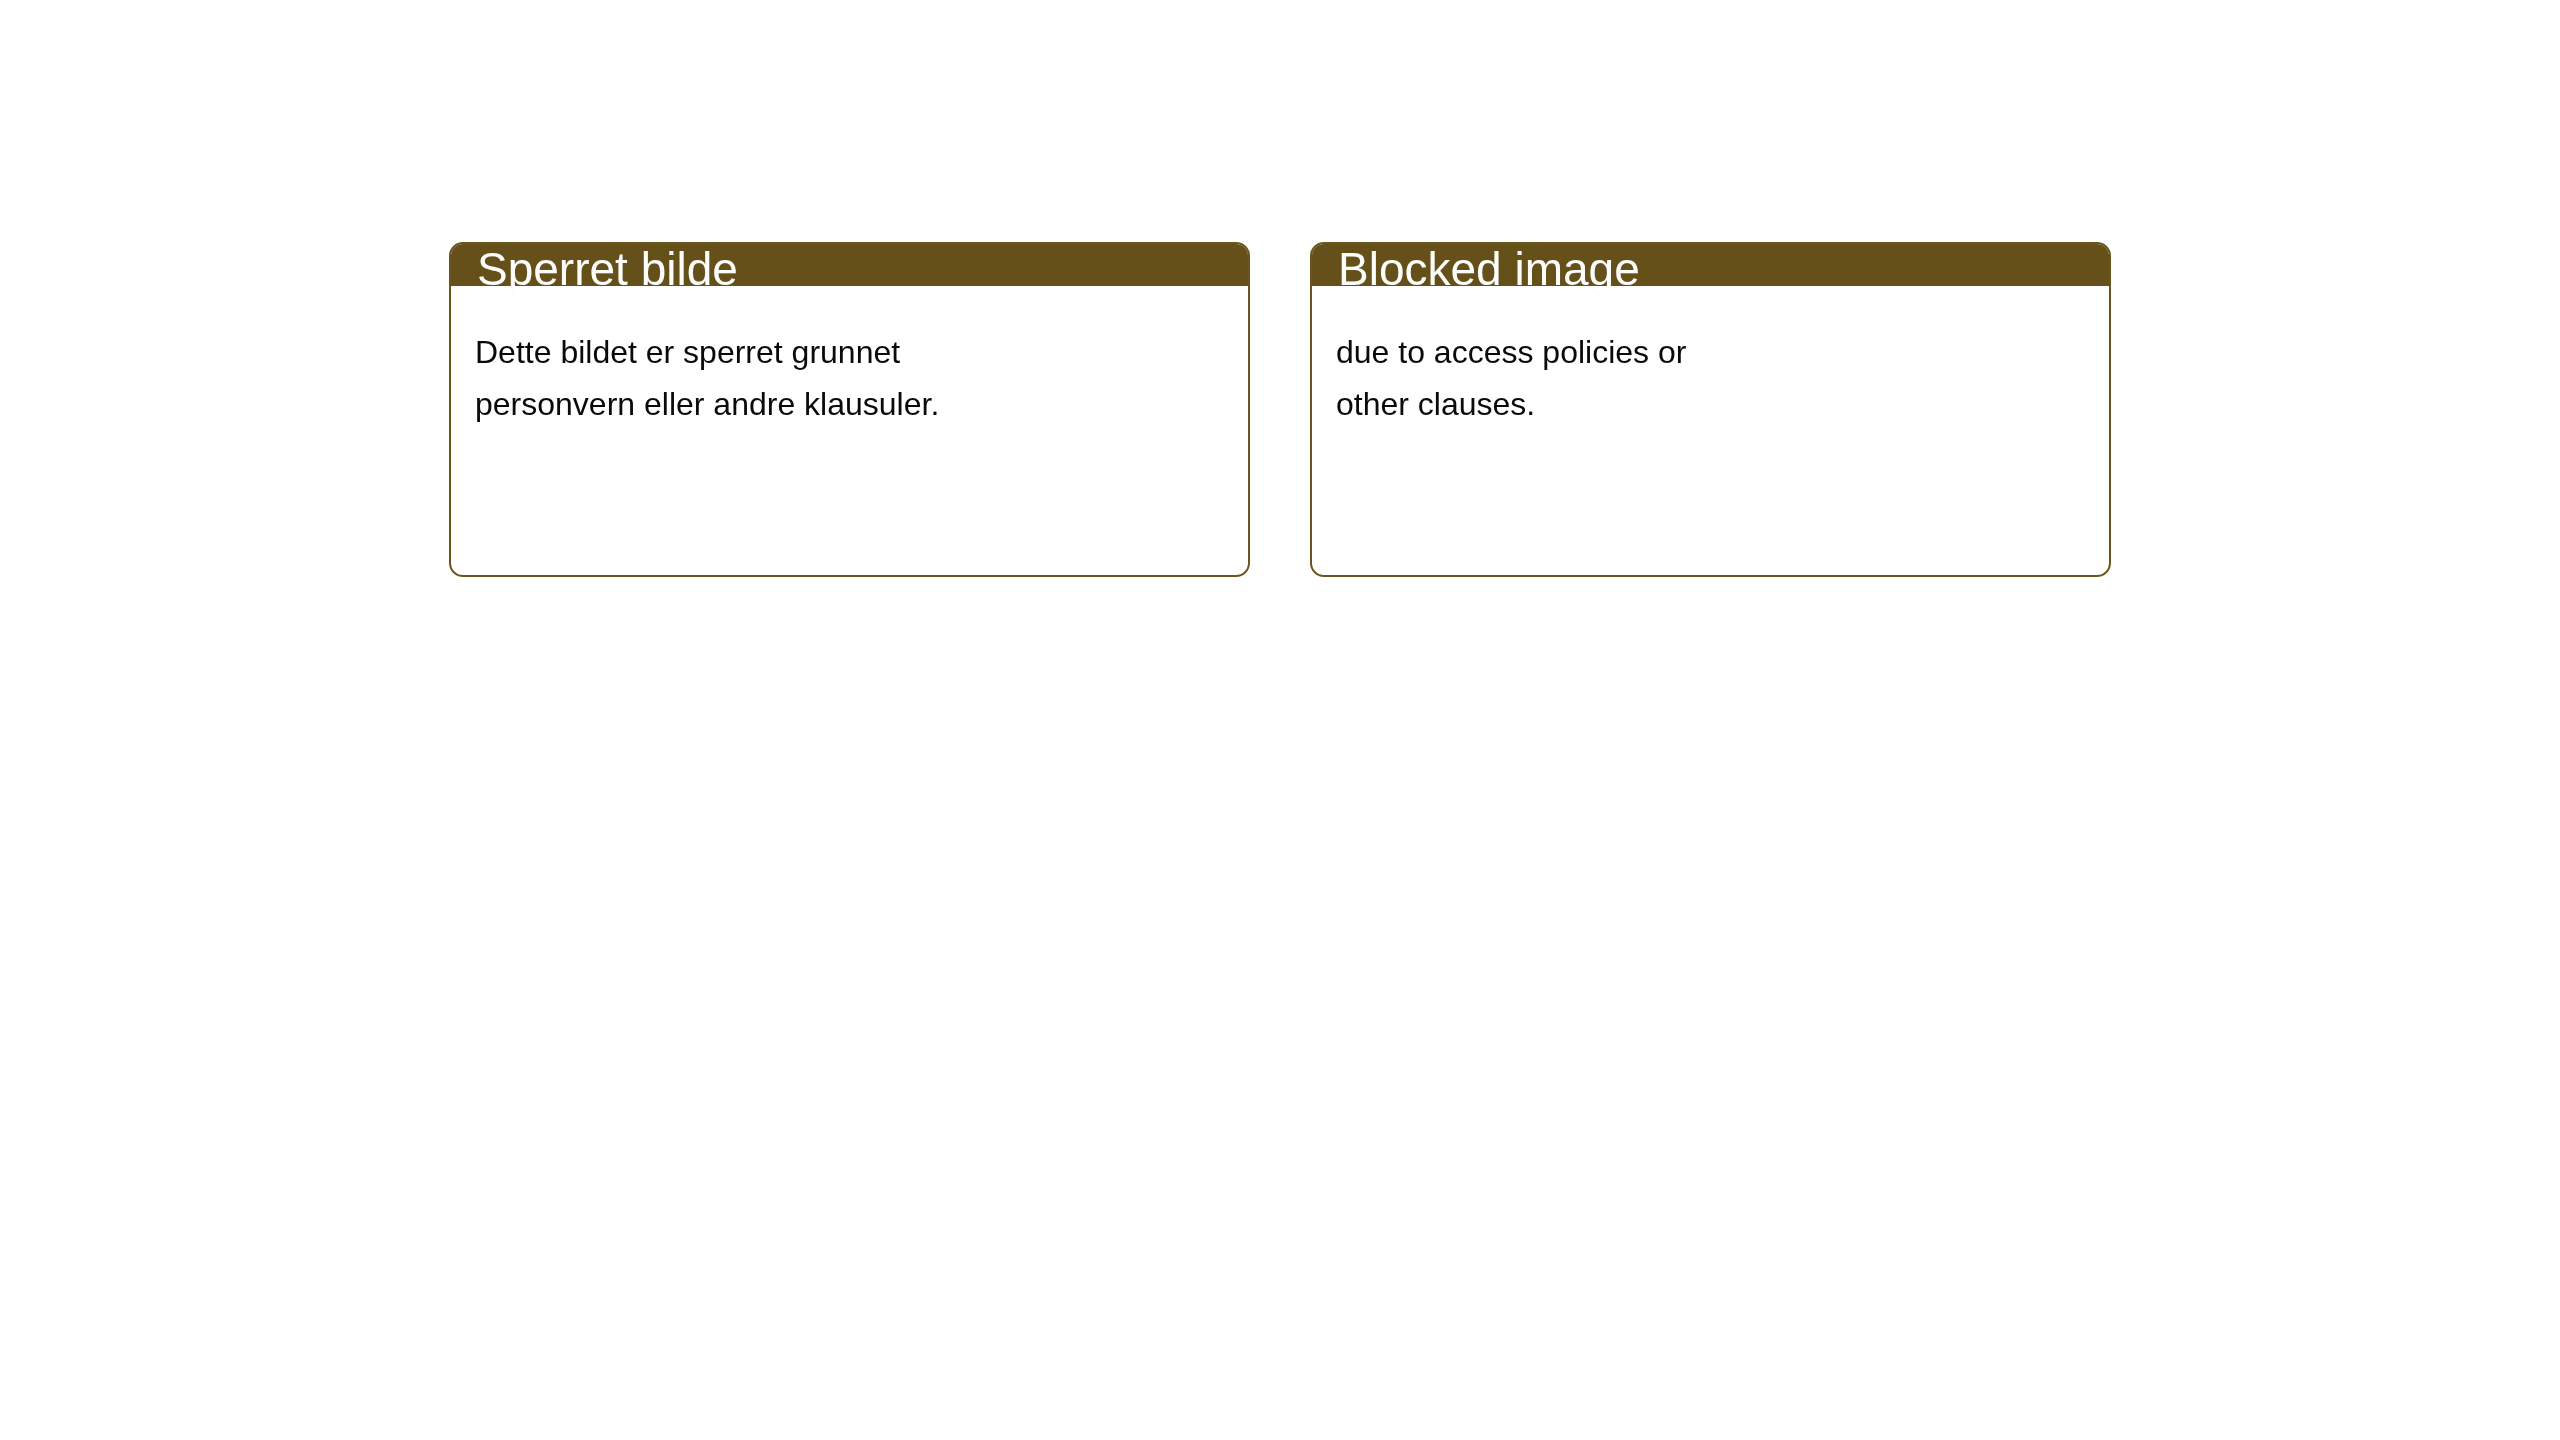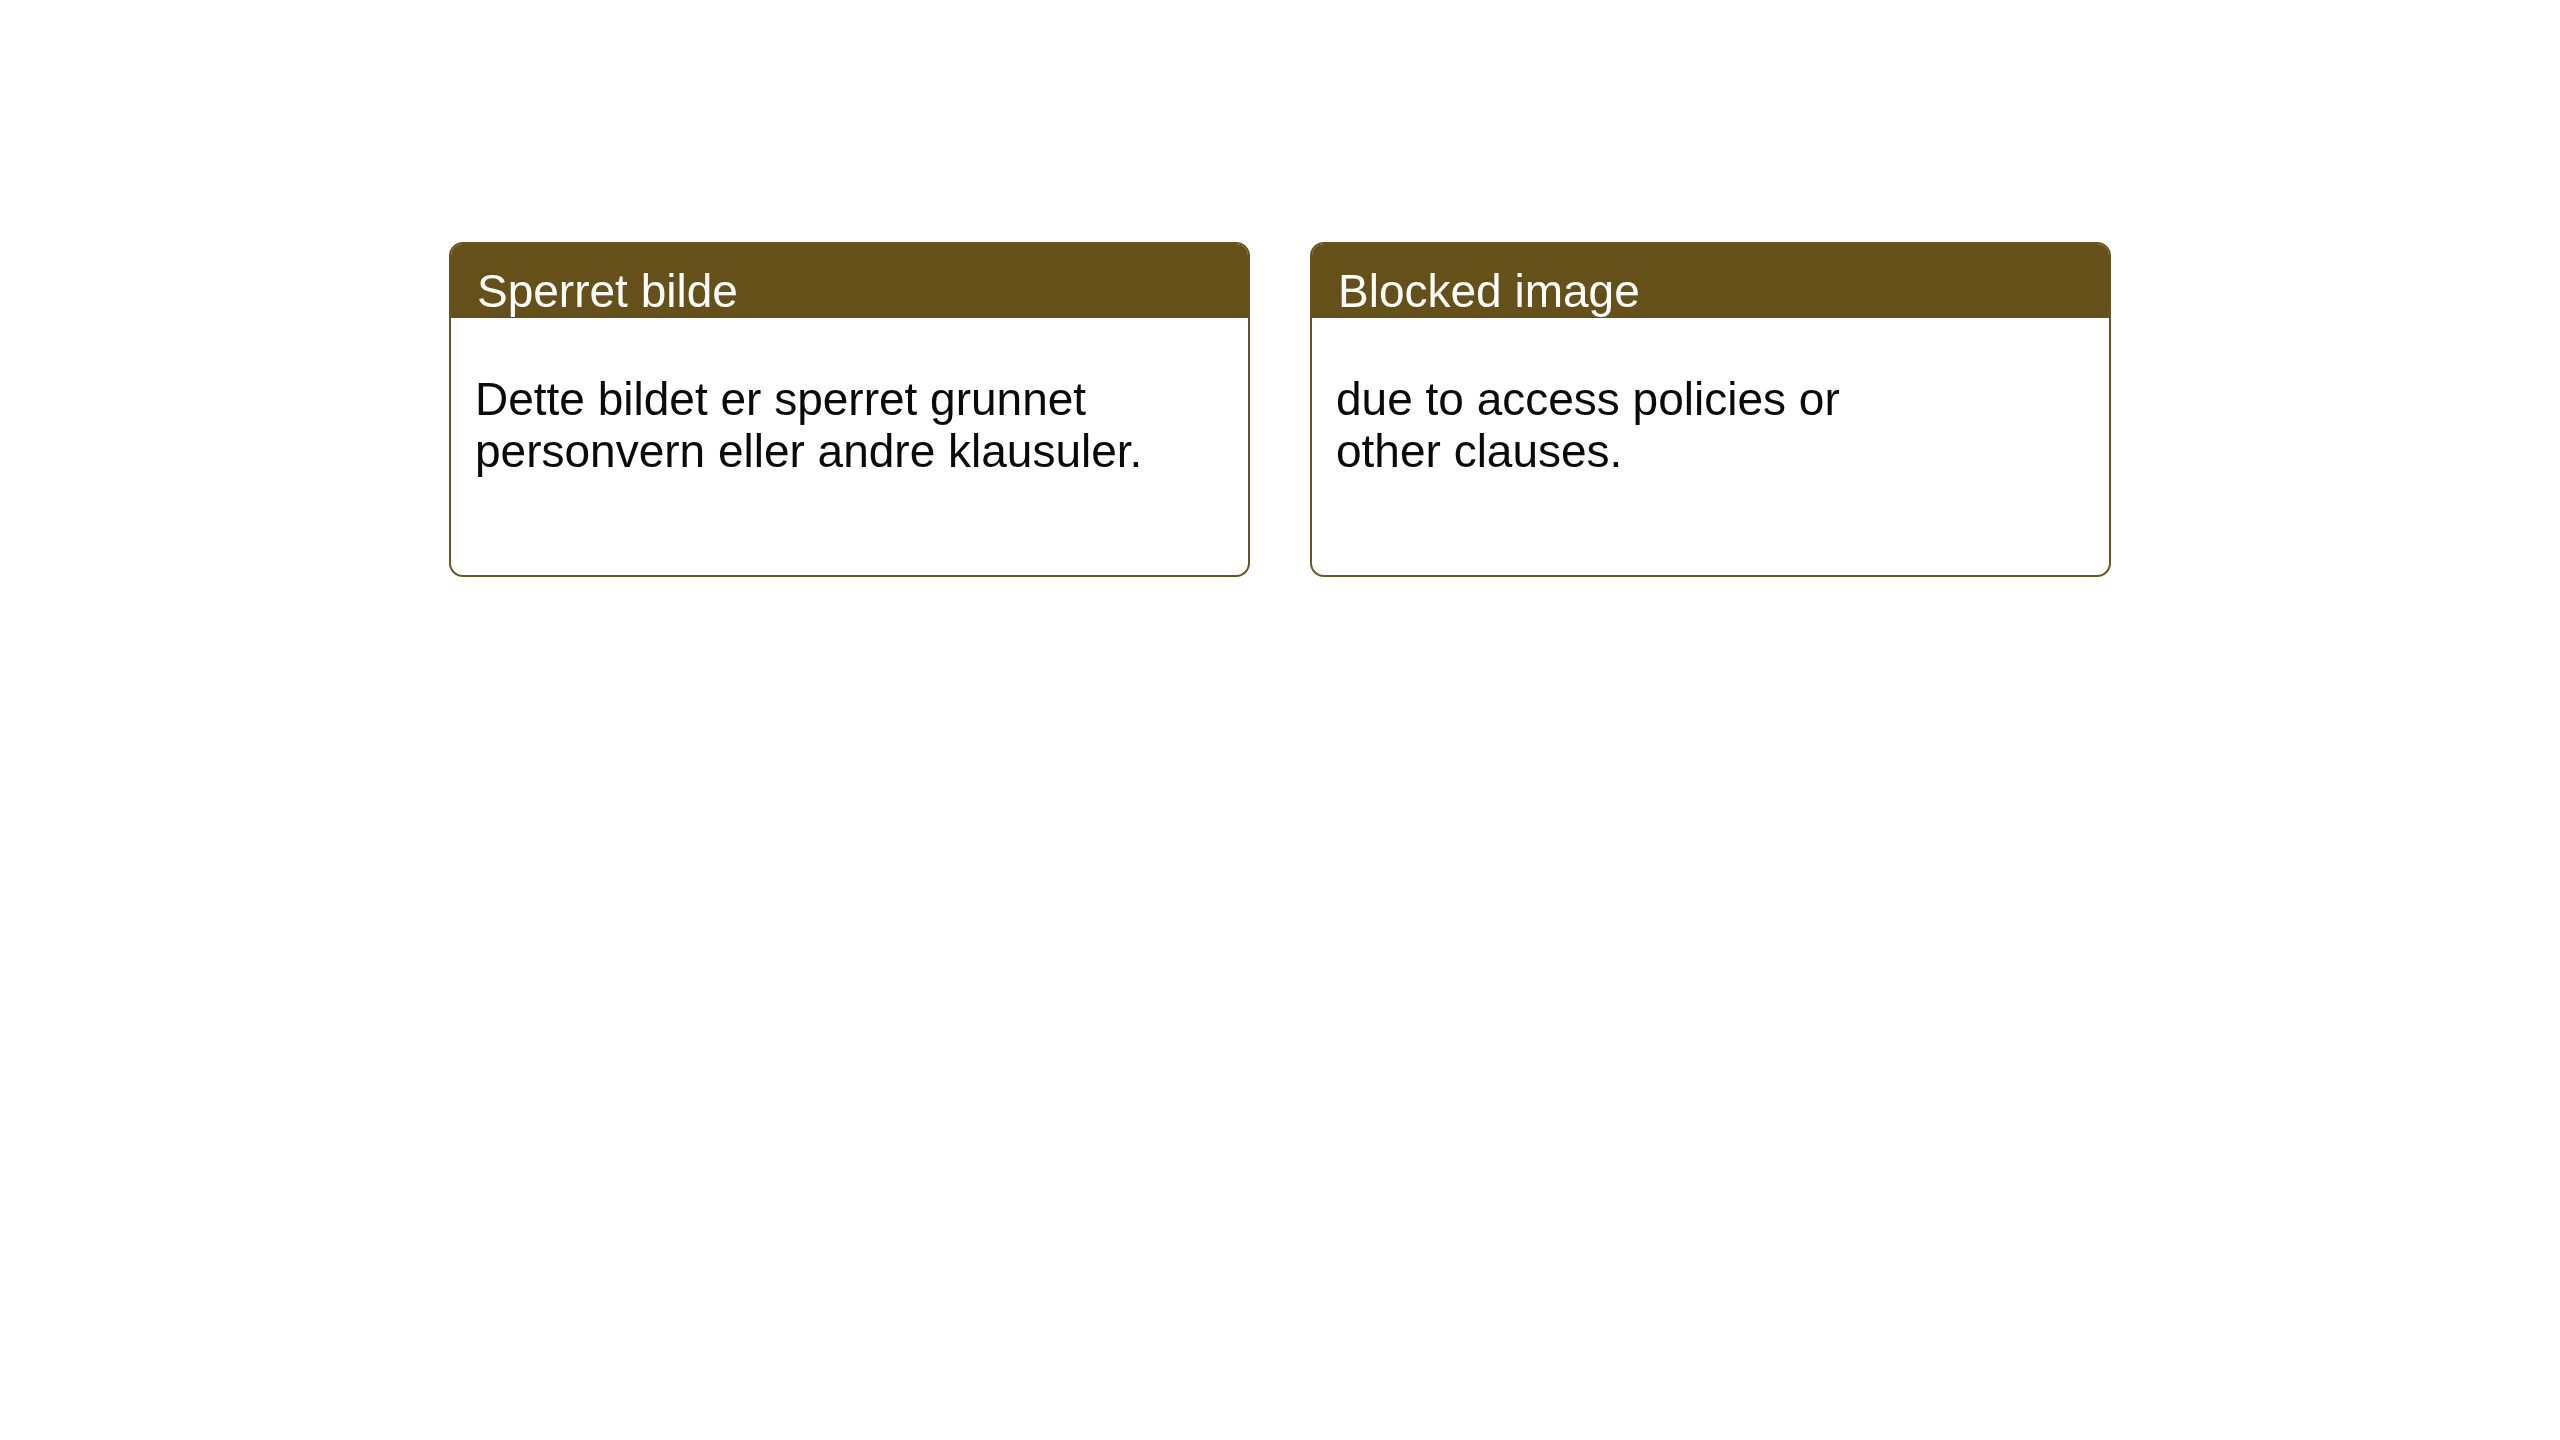--- a/index.html
+++ b/index.html
@@ -29,39 +29,39 @@
     width: 801px;
     height: 335px;
     background: #ffffff;
     border: 2px solid var(--card_border);
     border-radius: 14px;
     overflow: hidden;
   }
   .card.card-no { left: 449px; }
   .card.card-en { left: 1310px; }
   .card-header {
-    height: 76px;
-    margin: -2px -2px 15px -2px;
+    height: 44px;
+    margin: -2px -2px 0 -2px;
     background: var(--header_bg);
     border-radius: 13px 13px 0 0;
     display: flex;
-    align-items: flex-end;
+    align-items: flex-start;
     padding: 0 28px;
   }
   .card-title {
     color: var(--title_text);
     font-size: 46px;
     font-weight: 400;
     letter-spacing: 0px;
     white-space: nowrap;
   }
   .card-body {
     padding: 40px 24px 0 24px;
     color: var(--body_text);
-    font-size: 46px;
+    font-size: 32px;
     line-height: 52px;
     font-weight: 400;
   }
   .card-body .line {
     display: block;
     white-space: nowrap;
   }
 </style>
 </head>
 <body>

